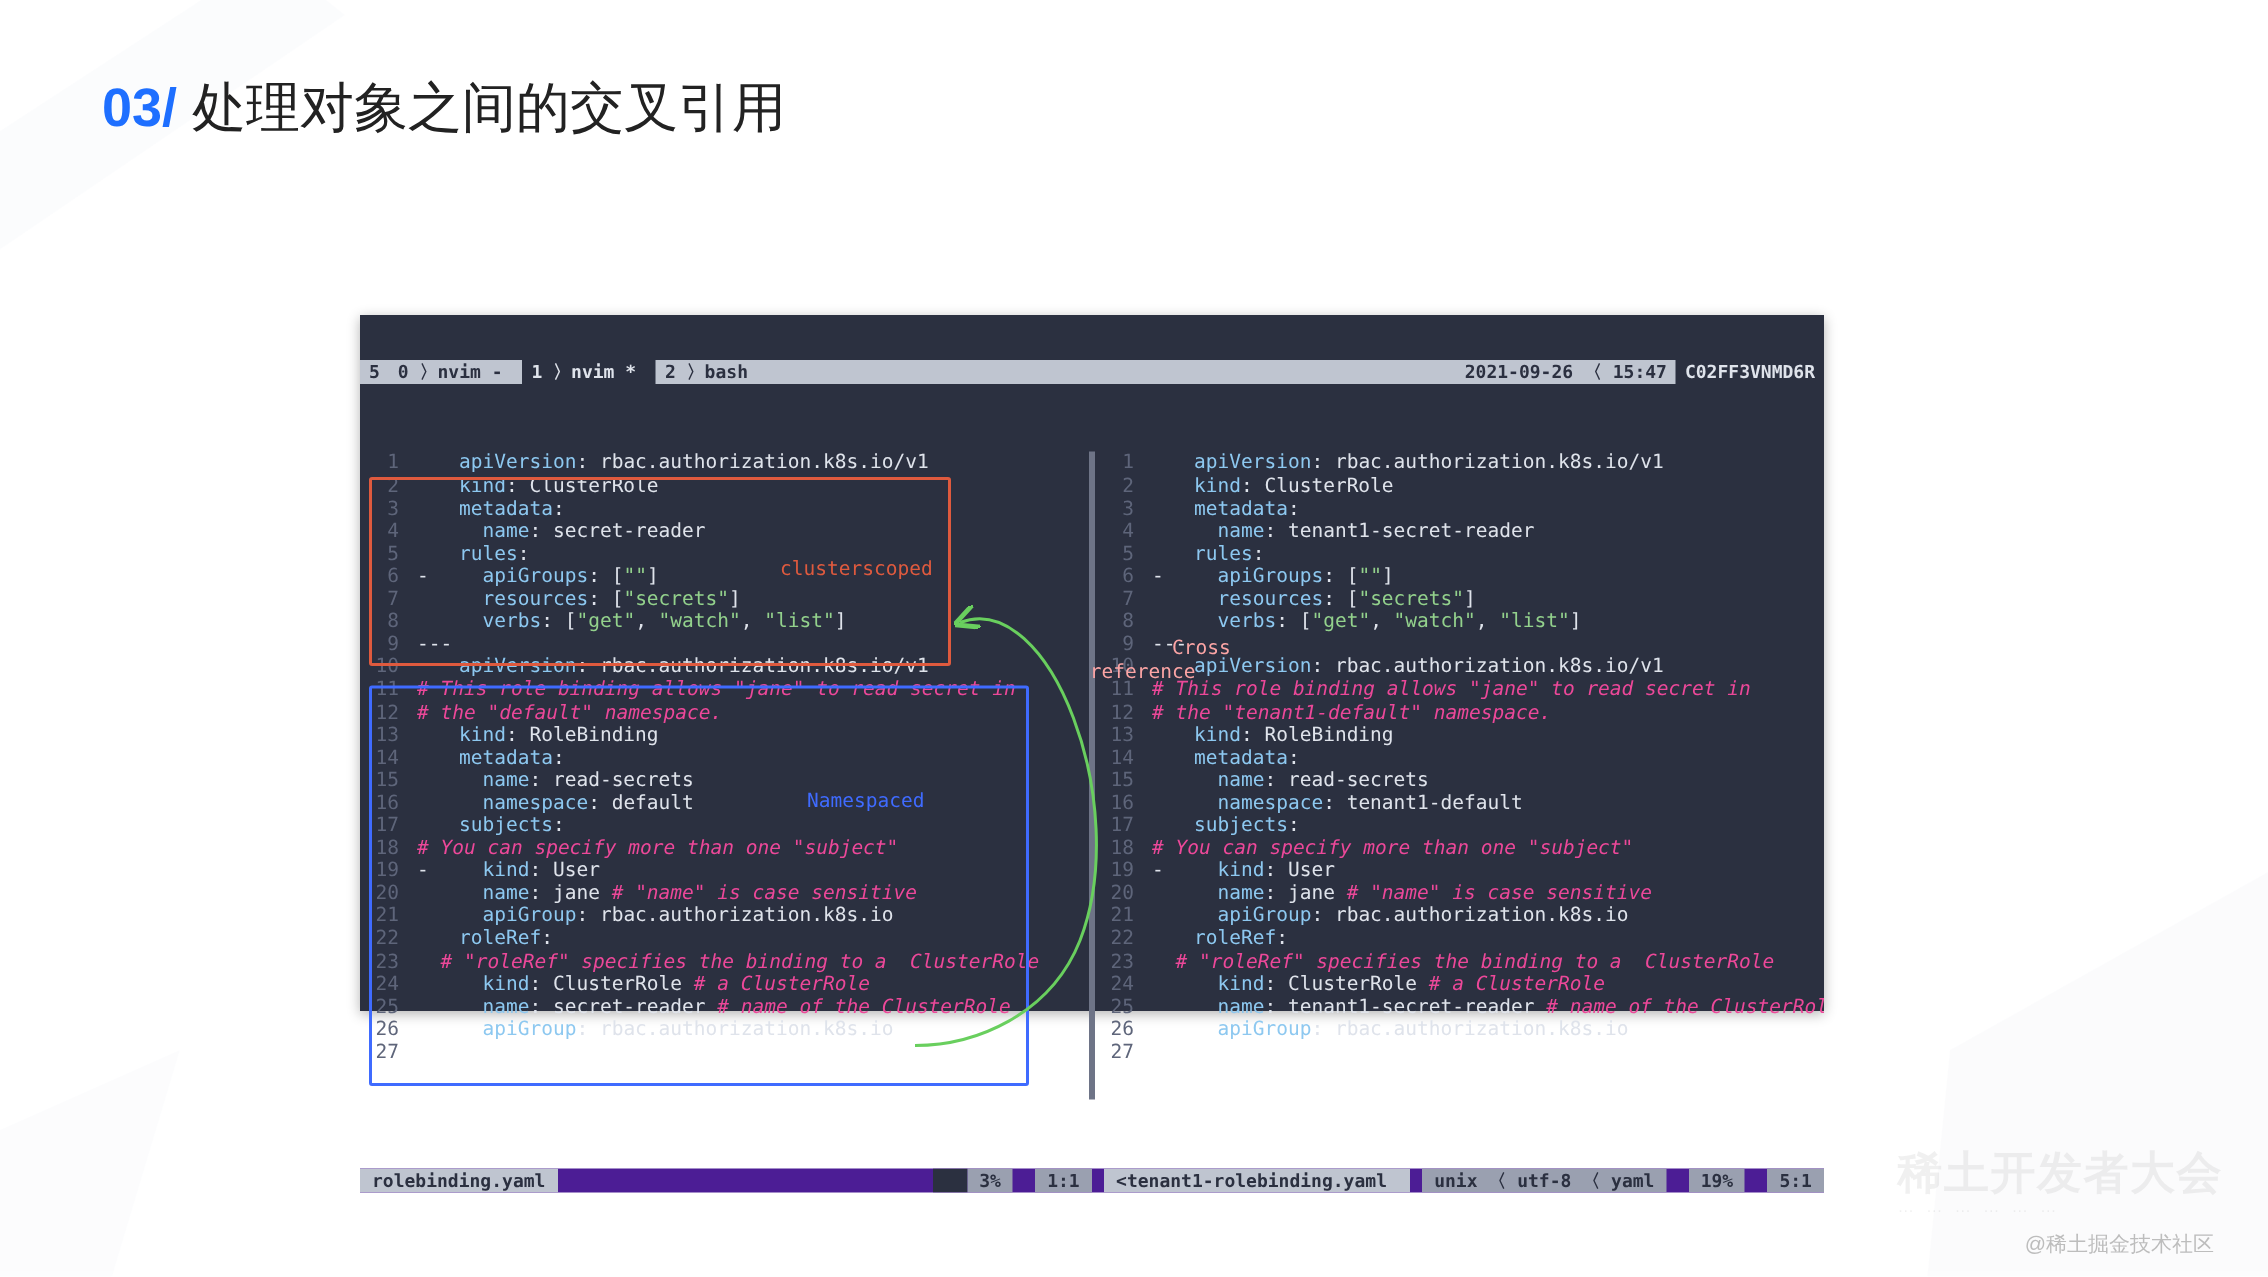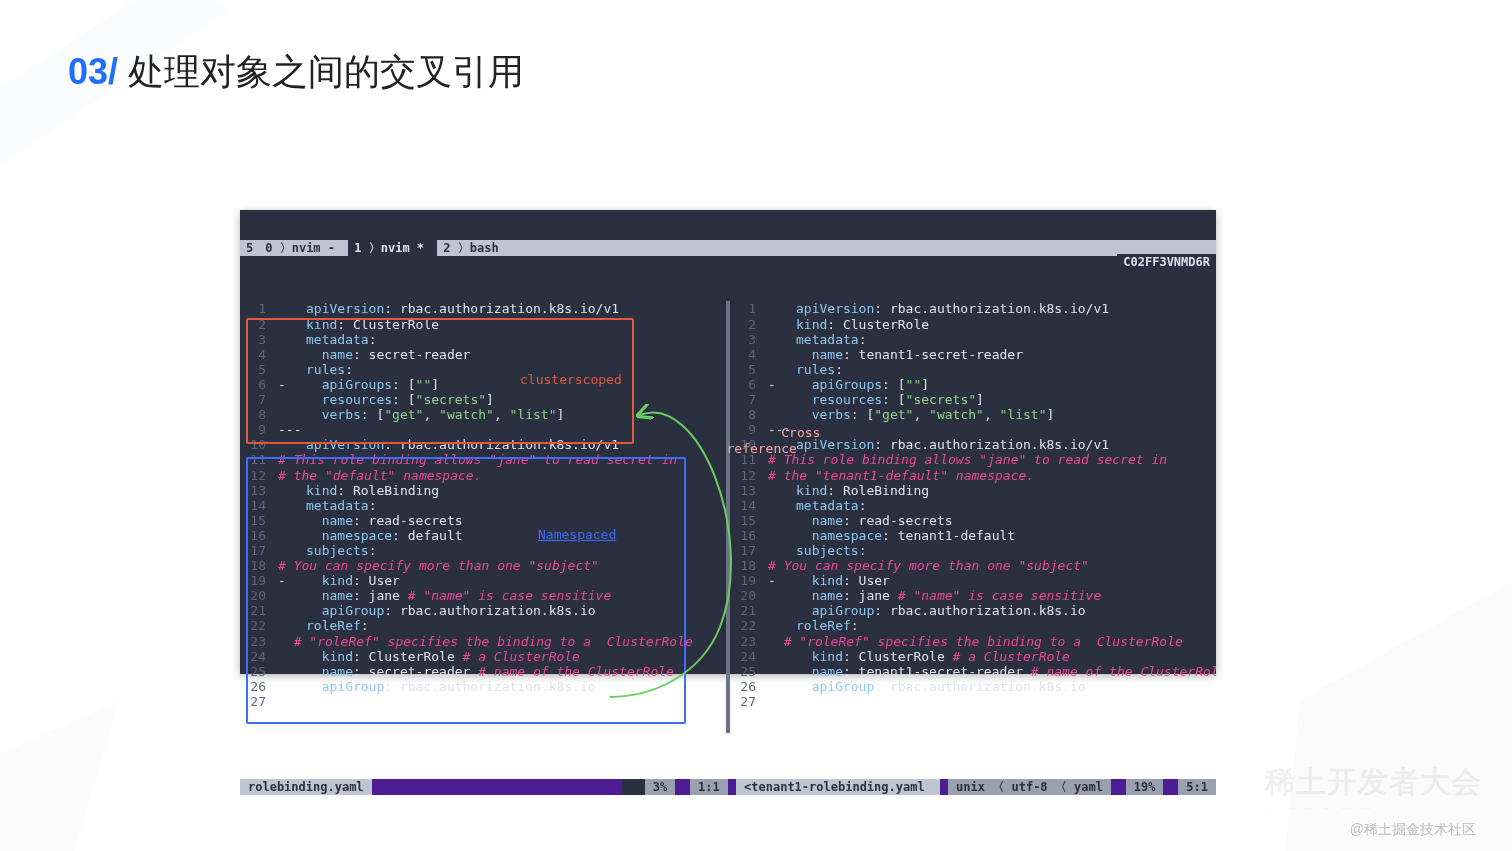--- a/index.html
+++ b/index.html
@@ -12,21 +12,21 @@
   .footer{position:absolute;right:36px;bottom:12px;font-size:14px;color:#bdbdbd;}
   .watermark{position:absolute;right:30px;bottom:40px;font-size:30px;font-weight:700;color:rgba(0,0,0,0.06);letter-spacing:1px;}
   .watermark .sub{display:block;font-size:11px;font-weight:400;letter-spacing:8px;margin-top:-4px;}
 
   .term{position:absolute;left:240px;top:210px;width:976px;height:464px;background:#2b3040;color:#c9cdd6;
         font-family:"DejaVu Sans Mono","Menlo","Consolas",monospace;font-size:13px;line-height:15.1px;
         box-shadow:0 2px 8px rgba(0,0,0,.3);white-space:pre;}
   .tabbar{height:16px;background:#bfc5d0;display:flex;font-size:12px;line-height:16px;color:#2b3040;font-weight:bold;}
   .tabbar .cell{padding:0 6px;}
   .tabbar .active{background:#2b3040;color:#dfe3eb;padding:0 6px;}
-  .tabbar .right{margin-left:auto;display:flex;margin-top:14px;}
+  .tabbar .right{margin-left:auto;display:flex;}
   .code-area{display:flex;position:relative;height:432px;}
   .pane{flex:1;position:relative;overflow:hidden;}
   .pane.left{border-right:4px solid #6e7487;}
   .gutter{position:absolute;left:0;top:0;width:32px;color:#5e657a;text-align:right;padding-right:6px;}
   .gutter .ln{height:15.1px;}
   .code{position:absolute;left:38px;top:0;right:4px;}
   .code .row{height:15.1px;}
   .k{color:#8dc8f0;margin-left:28px;}
   .s{color:#93d18c;}
   .c{color:#ec4899;font-style:italic;}
@@ -81,21 +81,21 @@
       </div>
       <div class="pane">
         <div class="gutter" id="gutter-right"><div class="ln">1</div><div class="ln">2</div><div class="ln">3</div><div class="ln">4</div><div class="ln">5</div><div class="ln">6</div><div class="ln">7</div><div class="ln">8</div><div class="ln">9</div><div class="ln">10</div><div class="ln">11</div><div class="ln">12</div><div class="ln">13</div><div class="ln">14</div><div class="ln">15</div><div class="ln">16</div><div class="ln">17</div><div class="ln">18</div><div class="ln">19</div><div class="ln">20</div><div class="ln">21</div><div class="ln">22</div><div class="ln">23</div><div class="ln">24</div><div class="ln">25</div><div class="ln">26</div><div class="ln">27</div></div>
         <div class="code" id="code-right"><div class="row"><span class="k">apiVersion</span><span class="w">: rbac.authorization.k8s.io/v1</span></div><div class="row"><span class="k">kind</span><span class="w">: ClusterRole</span></div><div class="row"><span class="k">metadata</span><span class="w">:</span></div><div class="row"><span class="w">  </span><span class="k">name</span><span class="w">: tenant1-secret-reader</span></div><div class="row"><span class="k">rules</span><span class="w">:</span></div><div class="row"><span class="dash">- </span><span class="k">apiGroups</span><span class="w">: [</span><span class="s">""</span><span class="w">]</span></div><div class="row"><span class="w">  </span><span class="k">resources</span><span class="w">: [</span><span class="s">"secrets"</span><span class="w">]</span></div><div class="row"><span class="w">  </span><span class="k">verbs</span><span class="w">: [</span><span class="s">"get"</span><span class="w">, </span><span class="s">"watch"</span><span class="w">, </span><span class="s">"list"</span><span class="w">]</span></div><div class="row"><span class="w">---</span></div><div class="row"><span class="k">apiVersion</span><span class="w">: rbac.authorization.k8s.io/v1</span></div><div class="row"><span class="c"># This role binding allows "jane" to read secret in</span></div><div class="row"><span class="c"># the "tenant1-default" namespace.</span></div><div class="row"><span class="k">kind</span><span class="w">: RoleBinding</span></div><div class="row"><span class="k">metadata</span><span class="w">:</span></div><div class="row"><span class="w">  </span><span class="k">name</span><span class="w">: read-secrets</span></div><div class="row"><span class="w">  </span><span class="k">namespace</span><span class="w">: tenant1-default</span></div><div class="row"><span class="k">subjects</span><span class="w">:</span></div><div class="row"><span class="c"># You can specify more than one "subject"</span></div><div class="row"><span class="dash">- </span><span class="k">kind</span><span class="w">: User</span></div><div class="row"><span class="w">  </span><span class="k">name</span><span class="w">: jane </span><span class="c"># "name" is case sensitive</span></div><div class="row"><span class="w">  </span><span class="k">apiGroup</span><span class="w">: rbac.authorization.k8s.io</span></div><div class="row"><span class="k">roleRef</span><span class="w">:</span></div><div class="row"><span class="c">  # "roleRef" specifies the binding to a  ClusterRole</span></div><div class="row"><span class="w">  </span><span class="k">kind</span><span class="w">: ClusterRole </span><span class="c"># a ClusterRole</span></div><div class="row"><span class="w">  </span><span class="k">name</span><span class="w">: tenant1-secret-reader </span><span class="c"># name of the ClusterRole</span></div><div class="row"><span class="w">  </span><span class="k">apiGroup</span><span class="w">: rbac.authorization.k8s.io</span></div><div class="row"><span class="w"></span></div></div>
       </div>
 
       <div class="annot">
         <div class="box-red" style="left:6px;top:1px;width:388px;height:126px;"></div>
         <div class="label-red" style="left:280px;top:55px;">clusterscoped</div>
         <div class="box-blue" style="left:6px;top:140px;width:440px;height:267px;"></div>
-        <div class="label-blue" style="left:298px;top:210px;text-decoration:underline;">Namespaced</div>
+        <div class="label-blue" style="left:298px;top:210px;">Namespaced</div>
         <svg style="position:absolute;left:370px;top:80px;width:160px;height:320px;overflow:visible;">
           <defs>
               <marker id="ah" markerWidth="8" markerHeight="8" refX="2" refY="4" orient="auto">
             <path d="M8 0 L0 4 L8 8" fill="none" stroke="#69cf5e" stroke-width="1.6"></path>
               </marker>
             </defs>
           <path d="M30 18 C 90 -5, 145 140, 110 230 C 90 280, 40 300, 0 300" fill="none" stroke="#69cf5e" stroke-width="2" marker-start="url(#ah)"></path>
         </svg>
         <div class="label-green" style="left:463px;top:92px;">
           <span>Cross</span><br><span>reference</span>

